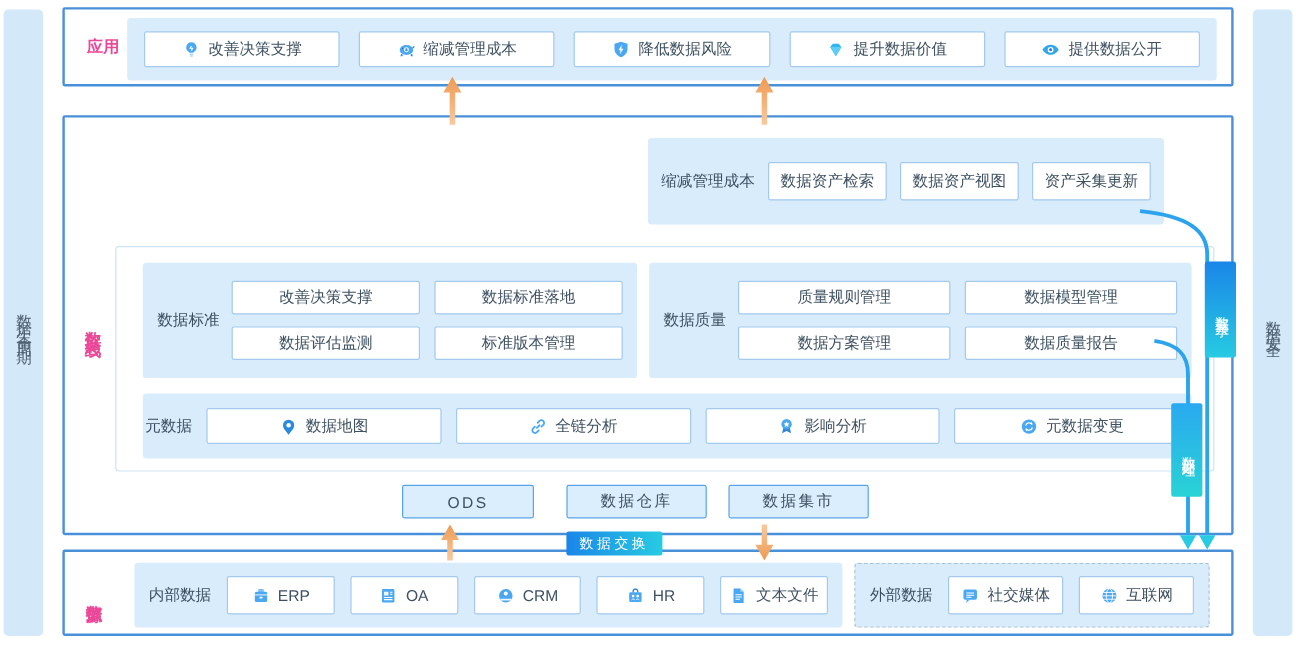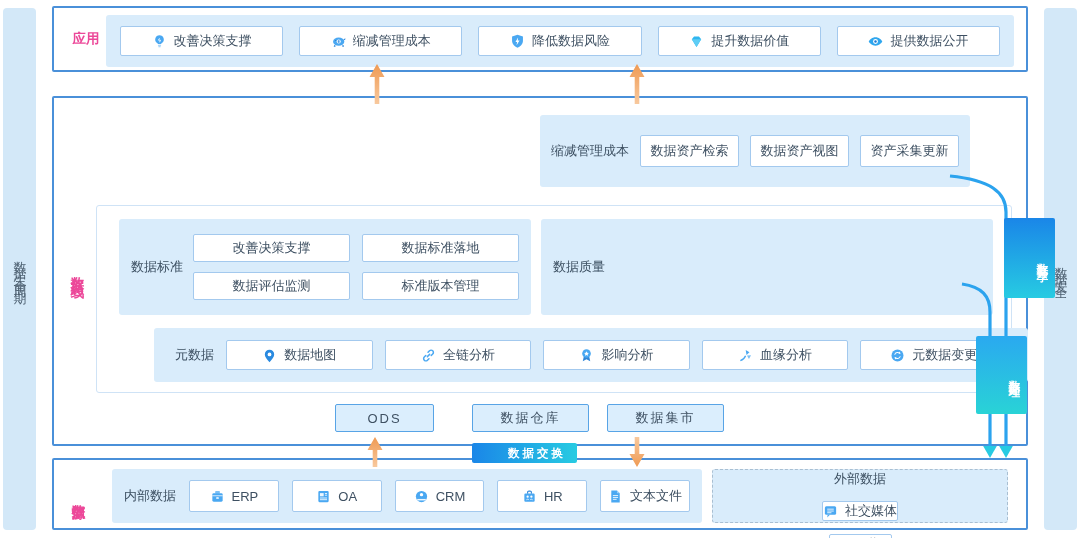--- a/index.html
+++ b/index.html
@@ -28,32 +28,32 @@
   .panelA{left:62px;top:17px;width:412px;height:72px;display:flex;align-items:center;gap:11px;padding:0 11px;}
   .panelB{left:486px;top:17px;width:430px;height:72px;display:flex;align-items:center;gap:11px;padding:0 11px;}
   .panelA .btn,.panelB .btn{flex:1;height:32px;}
   .btn.no-border{border:none;}
   .big-panel{position:absolute;left:42px;top:107px;width:916px;height:188px;background:#fff;
              border:1px solid #cfe3f6;border-radius:3px;box-sizing:border-box;}
   .std-panel{left:22px;top:13px;width:412px;height:96px;display:flex;align-items:center;gap:10px;padding:0 12px;}
   .qual-panel{left:444px;top:13px;width:452px;height:96px;display:flex;align-items:center;gap:10px;padding:0 12px;}
   .grid2{flex:1;display:grid;grid-template-columns:1fr 1fr;gap:10px 12px;}
   .grid2 .btn{height:28px;}
-  .meta-panel{left:22px;top:122px;width:874px;height:54px;display:flex;align-items:center;gap:12px;padding:0 21px;margin-left:35px;}
+  .meta-panel{left:22px;top:122px;width:874px;height:54px;display:flex;align-items:center;gap:12px;padding:0 2px;}
   .meta-panel .btn{flex:1;height:30px;}
   .storage{position:absolute;height:28px;background:#dbeefd;border:1px solid #58a4e6;border-radius:2px;
            display:flex;align-items:center;justify-content:center;color:#3e5062;font-size:13px;letter-spacing:2px;box-sizing:border-box;}
-  .st-ods{left:281px;top:306px;width:99px;}
+  .st-ods{left:281px;top:306px;width:110px;}
   .st-dw{left:418px;top:306px;width:117px;font-family:Liberation Mono, monospace;}
   .st-dm{left:553px;top:306px;width:117px;}
   .internal{left:58px;top:9px;width:590px;height:54px;display:flex;align-items:center;gap:13px;padding:0 12px;}
   .external{left:658px;top:9px;width:296px;height:54px;display:flex;align-items:center;gap:13px;padding:0 12px;
-            border:1px dashed #a9bfd2;flex-direction:column;}
+            border:1px dashed #a9bfd2;}
   .internal .btn,.external .btn{flex:1;height:32px;}
-  .tag{position:absolute;z-index:8;color:#fff;font-weight:700;display:flex;align-items:center;justify-content:center;border-radius:2px;padding-left:25px;}
+  .tag{position:absolute;z-index:8;color:#fff;font-weight:400;display:flex;align-items:center;justify-content:center;border-radius:2px;}
   .tag.v{font-size:11.5px;letter-spacing:2px;}
   .tag-share{left:1004px;top:218px;width:26px;height:80px;background:linear-gradient(180deg,#1a86e8,#27cbe2);}
   .tag-process{left:976px;top:336px;width:26px;height:78px;background:linear-gradient(180deg,#2aa9f0,#29d3d6);}
   .tag-exchange{left:472px;top:443px;width:80px;height:20px;font-size:11.5px;letter-spacing:3px;
                 background:linear-gradient(90deg,#1a86e8,#27cbe2);}
   .overlay{position:absolute;left:0;top:0;width:1080px;height:538px;z-index:7;pointer-events:none;}
 </style>
 </head>
 <body>
 
@@ -140,20 +140,26 @@
         <span class="grp-label">数据标准</span>
         <div class="grid2">
           <div class="btn">改善决策支撑</div>
           <div class="btn">数据标准落地</div>
           <div class="btn">数据评估监测</div>
           <div class="btn">标准版本管理</div>
         </div>
       </div>
       <div class="panel qual-panel">
         <span class="grp-label">数据质量</span>
+        <div class="grid2">
+          <div class="btn">质量规则管理</div>
+          <div class="btn">数据模型管理</div>
+          <div class="btn">数据方案管理</div>
+          <div class="btn">数据质量报告</div>
+        </div>
       </div>
       <div class="panel meta-panel">
         <span class="grp-label">元数据</span>
         <div class="btn">
           <span style="display: inline-flex; width: 15px; height: 15px; flex: 0 0 auto;">
               <svg viewBox="0 0 16 16">
                 <path d="M8 15.2C5 11.5 3 9.3 3 6.8A5 5 0 0113 6.8c0 2.5-2 4.7-5 8.4z" fill="#2a8ae0"></path>
                 <circle cx="8" cy="6.8" r="2" fill="#fff"></circle>
               </svg>
             </span>
@@ -177,30 +183,20 @@
                 <path d="M5.2 8.8L4 14l4-2 4 2-1.2-5.2z" fill="#2f86d8"></path>
                 <circle cx="8" cy="5.8" r="4.6" fill="#4aa8f2"></circle>
                 <path d="M8 3.4l.8 1.6 1.8.3-1.3 1.2.3 1.8L8 7.4l-1.6.9.3-1.8-1.3-1.2 1.8-.3z" fill="#fff"></path>
               </svg>
             </span>
           <span>影响分析</span>
         </div>
         <div class="btn">
           <span style="display: inline-flex; width: 15px; height: 15px; flex: 0 0 auto;">
               <svg viewBox="0 0 16 16">
-                <path d="M2.5 13.5c3-1 4.6-2.6 5.6-5.2" stroke="#4aa8f2" stroke-width="1.4" fill="none"></path>
-                <path d="M8.2 2.2l4 2.2-3.1 3z" fill="#4aa8f2"></path>
-                <path d="M13.9 7.6l-2.2 4-2.1-3.5z" fill="#7cc0f5"></path>
-              </svg>
-            </span>
-          <span>血缘分析</span>
-        </div>
-        <div class="btn">
-          <span style="display: inline-flex; width: 15px; height: 15px; flex: 0 0 auto;">
-              <svg viewBox="0 0 16 16">
                 <circle cx="8" cy="8" r="6.4" fill="#4aa8f2"></circle>
                 <path d="M5 7.2a3.2 3.2 0 015.8-1M11 8.8a3.2 3.2 0 01-5.8 1" stroke="#fff" stroke-width="1.1" fill="none"></path>
                 <path d="M10.6 3.8l.4 2.2-2.2-.4zM5.4 12.2L5 10l2.2.4z" fill="#fff"></path>
               </svg>
             </span>
           <span>元数据变更</span>
         </div>
       </div>
     </div>
 

